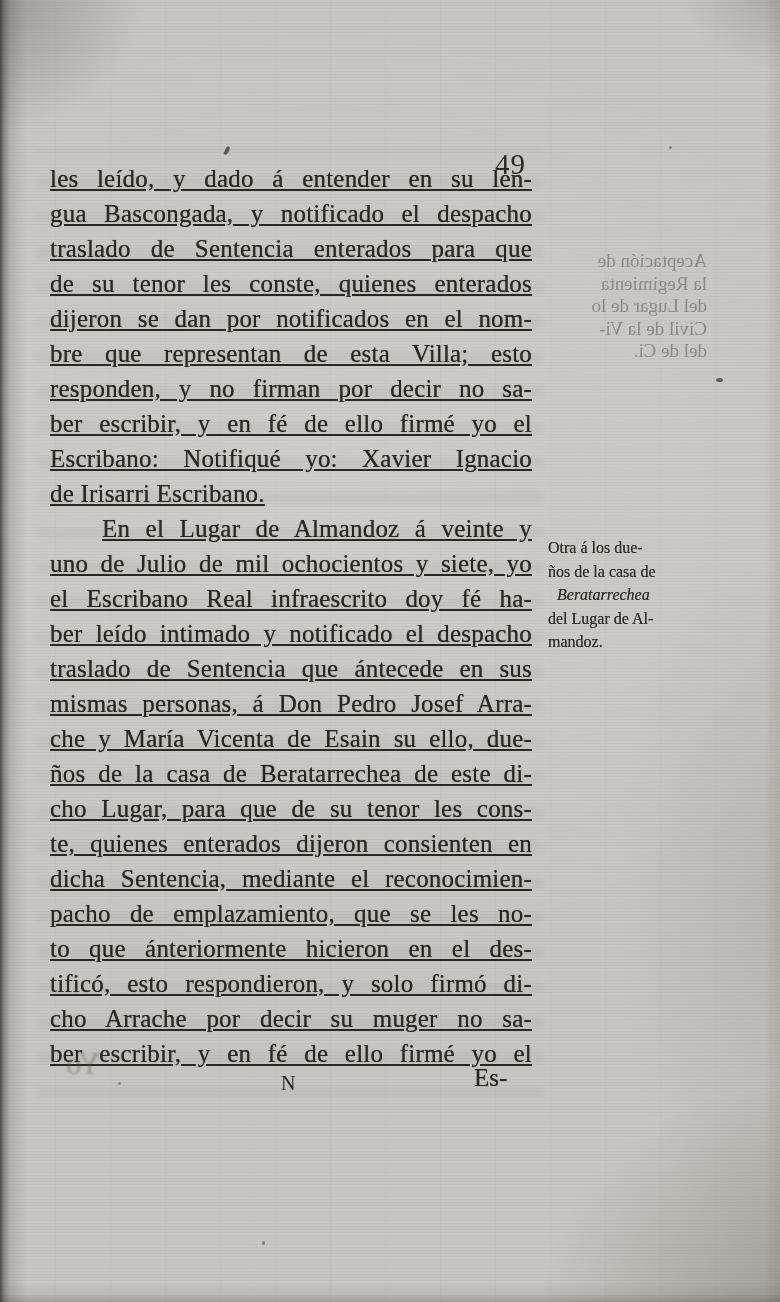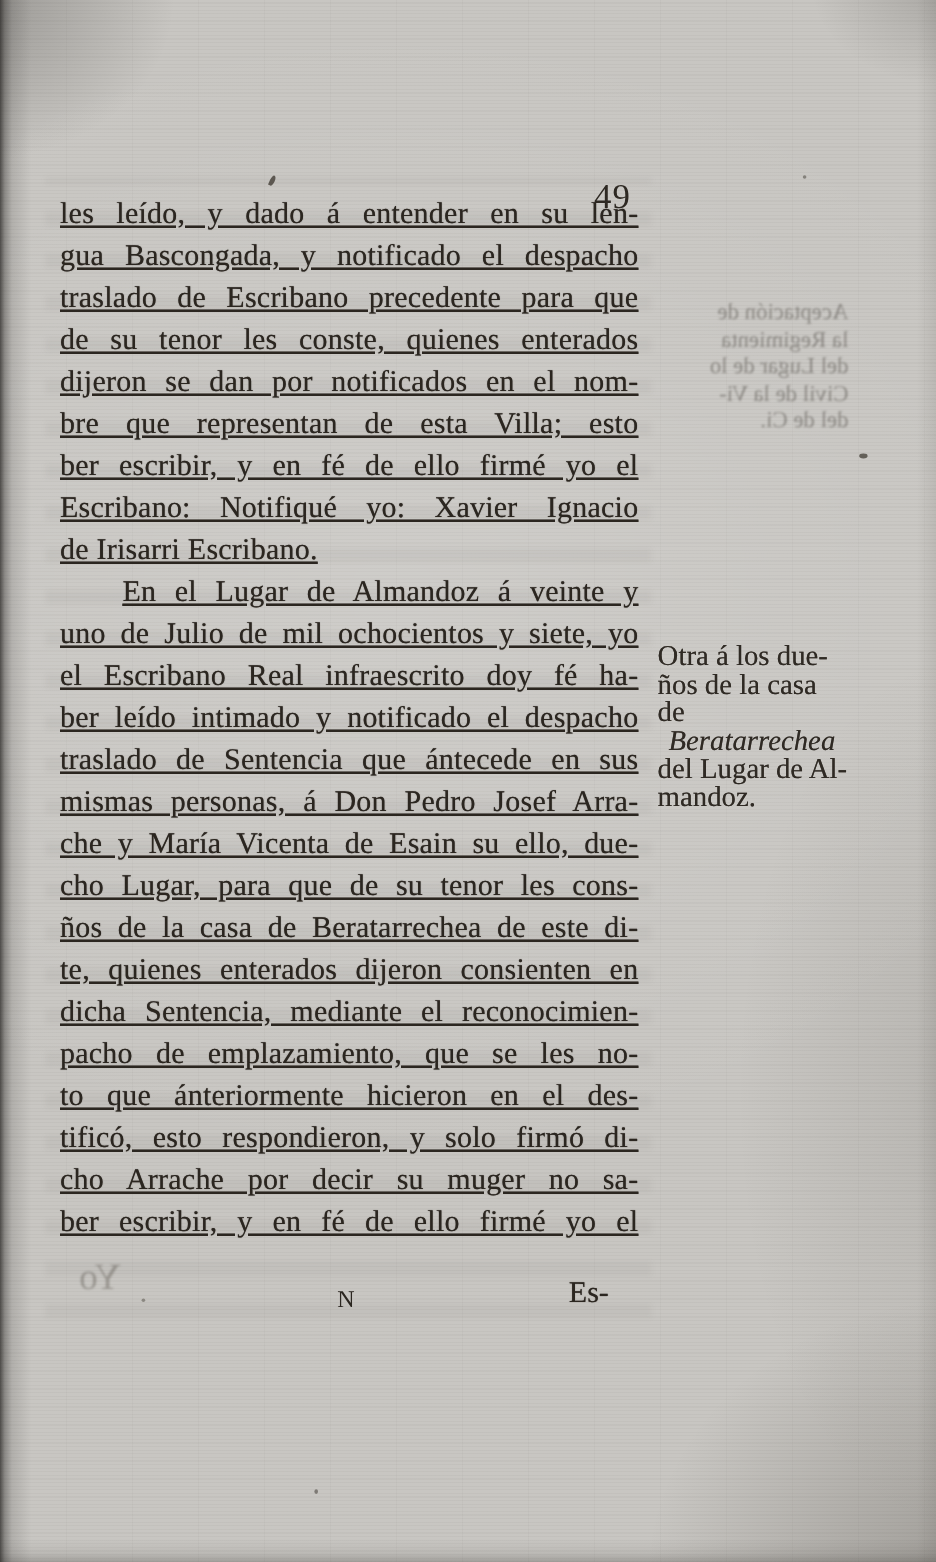--- a/index.html
+++ b/index.html
@@ -98,21 +98,21 @@
     left: 474px; top: 1064px;
     font-size: 25px;
     color: #2b2620;
     text-shadow: 0 0 0.7px rgba(43,38,32,0.75);
     font-family: Liberation Serif, serif;
   }
   .margin-note {
     position: absolute;
     left: 548px; top: 536px;
     width: 160px;
-    font-size: 24px;
+    font-size: 16px;
     line-height: 23.5px;
     color: #2f2a24;
     text-shadow: 0 0 0.5px rgba(47,42,36,0.7);
   }
   .margin-note .mn-line.centered { padding-left: 9px; font-style: italic; }
   
   .ghost-note {
     position: absolute;
     left: 545px; top: 250px;
     width: 162px;
@@ -155,38 +155,39 @@
     <div>Civil de la Vi-</div>
     <div>del de Ci.</div>
   </div>
 
   <div class="page-number">49</div>
 
   <div class="main-text">
     <div>
       <div class="line">les leído, y dado á entender en su len-</div>
       <div class="line">gua Bascongada, y notificado el despacho</div>
-      <div class="line">traslado de Escribano precedente para que</div>
+      <div class="line">traslado de Sentencia enterados para que</div>
       <div class="line">de su tenor les conste, quienes enterados</div>
       <div class="line">dijeron se dan por notificados en el nom-</div>
       <div class="line">bre que representan de esta Villa; esto</div>
+      <div class="line">responden, y no firman por decir no sa-</div>
       <div class="line">ber escribir, y en fé de ello firmé yo el</div>
       <div class="line">Escribano: Notifiqué yo: Xavier Ignacio</div>
       <div class="line last">de Irisarri Escribano.</div>
     </div>
     <div>
       <div class="line indent">En el Lugar de Almandoz á veinte y</div>
       <div class="line">uno de Julio de mil ochocientos y siete, yo</div>
       <div class="line">el Escribano Real infraescrito doy fé ha-</div>
       <div class="line">ber leído intimado y notificado el despacho</div>
       <div class="line">traslado de Sentencia que ántecede en sus</div>
       <div class="line">mismas personas, á Don Pedro Josef Arra-</div>
       <div class="line">che y María Vicenta de Esain su ello, due-</div>
+      <div class="line">ños de la casa de Beratarrechea de este di-</div>
       <div class="line">cho Lugar, para que de su tenor les cons-</div>
-      <div class="line">ños de la casa de Beratarrechea de este di-</div>
       <div class="line">te, quienes enterados dijeron consienten en</div>
       <div class="line">dicha Sentencia, mediante el reconocimien-</div>
       <div class="line">pacho de emplazamiento, que se les no-</div>
       <div class="line">to que ánteriormente hicieron en el des-</div>
       <div class="line">tificó, esto respondieron, y solo firmó di-</div>
       <div class="line">cho Arrache por decir su muger no sa-</div>
       <div class="line">ber escribir, y en fé de ello firmé yo el</div>
     </div>
   </div>
 

